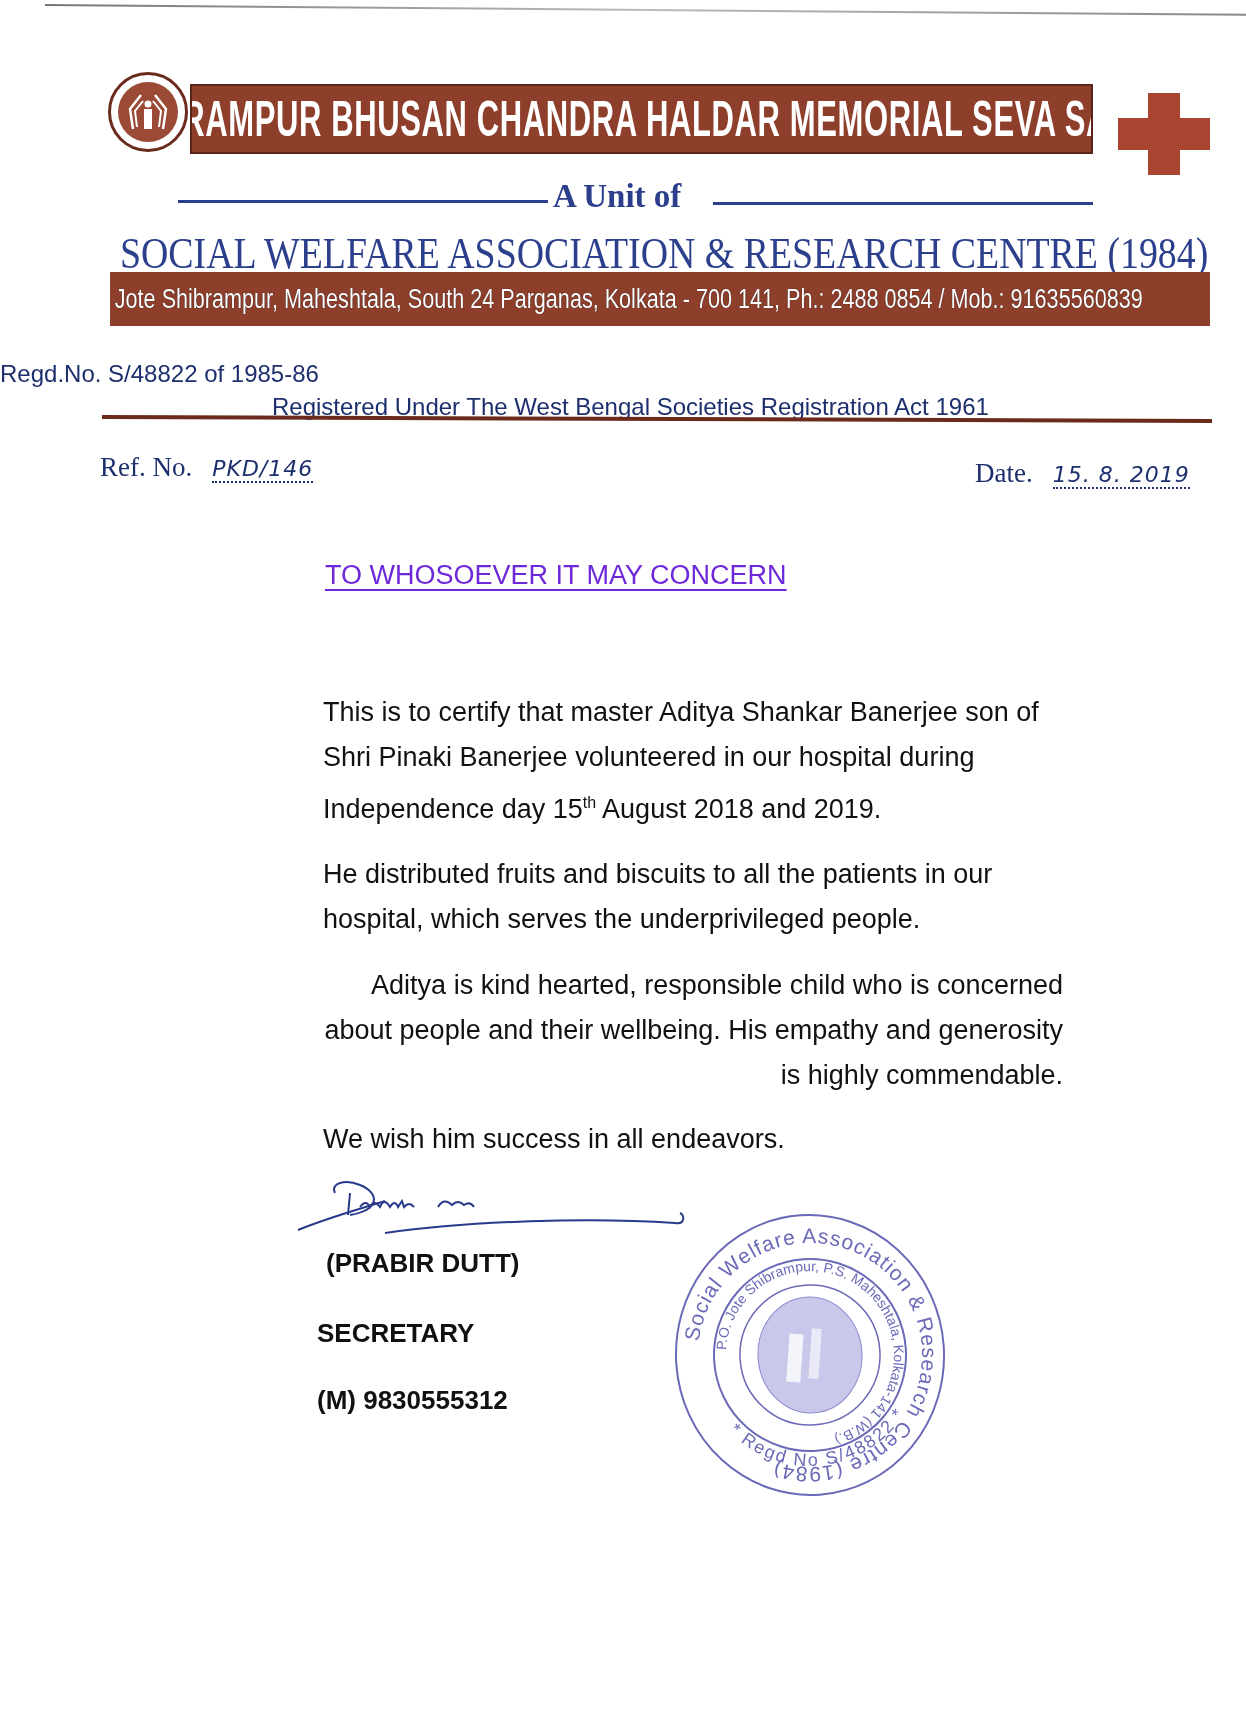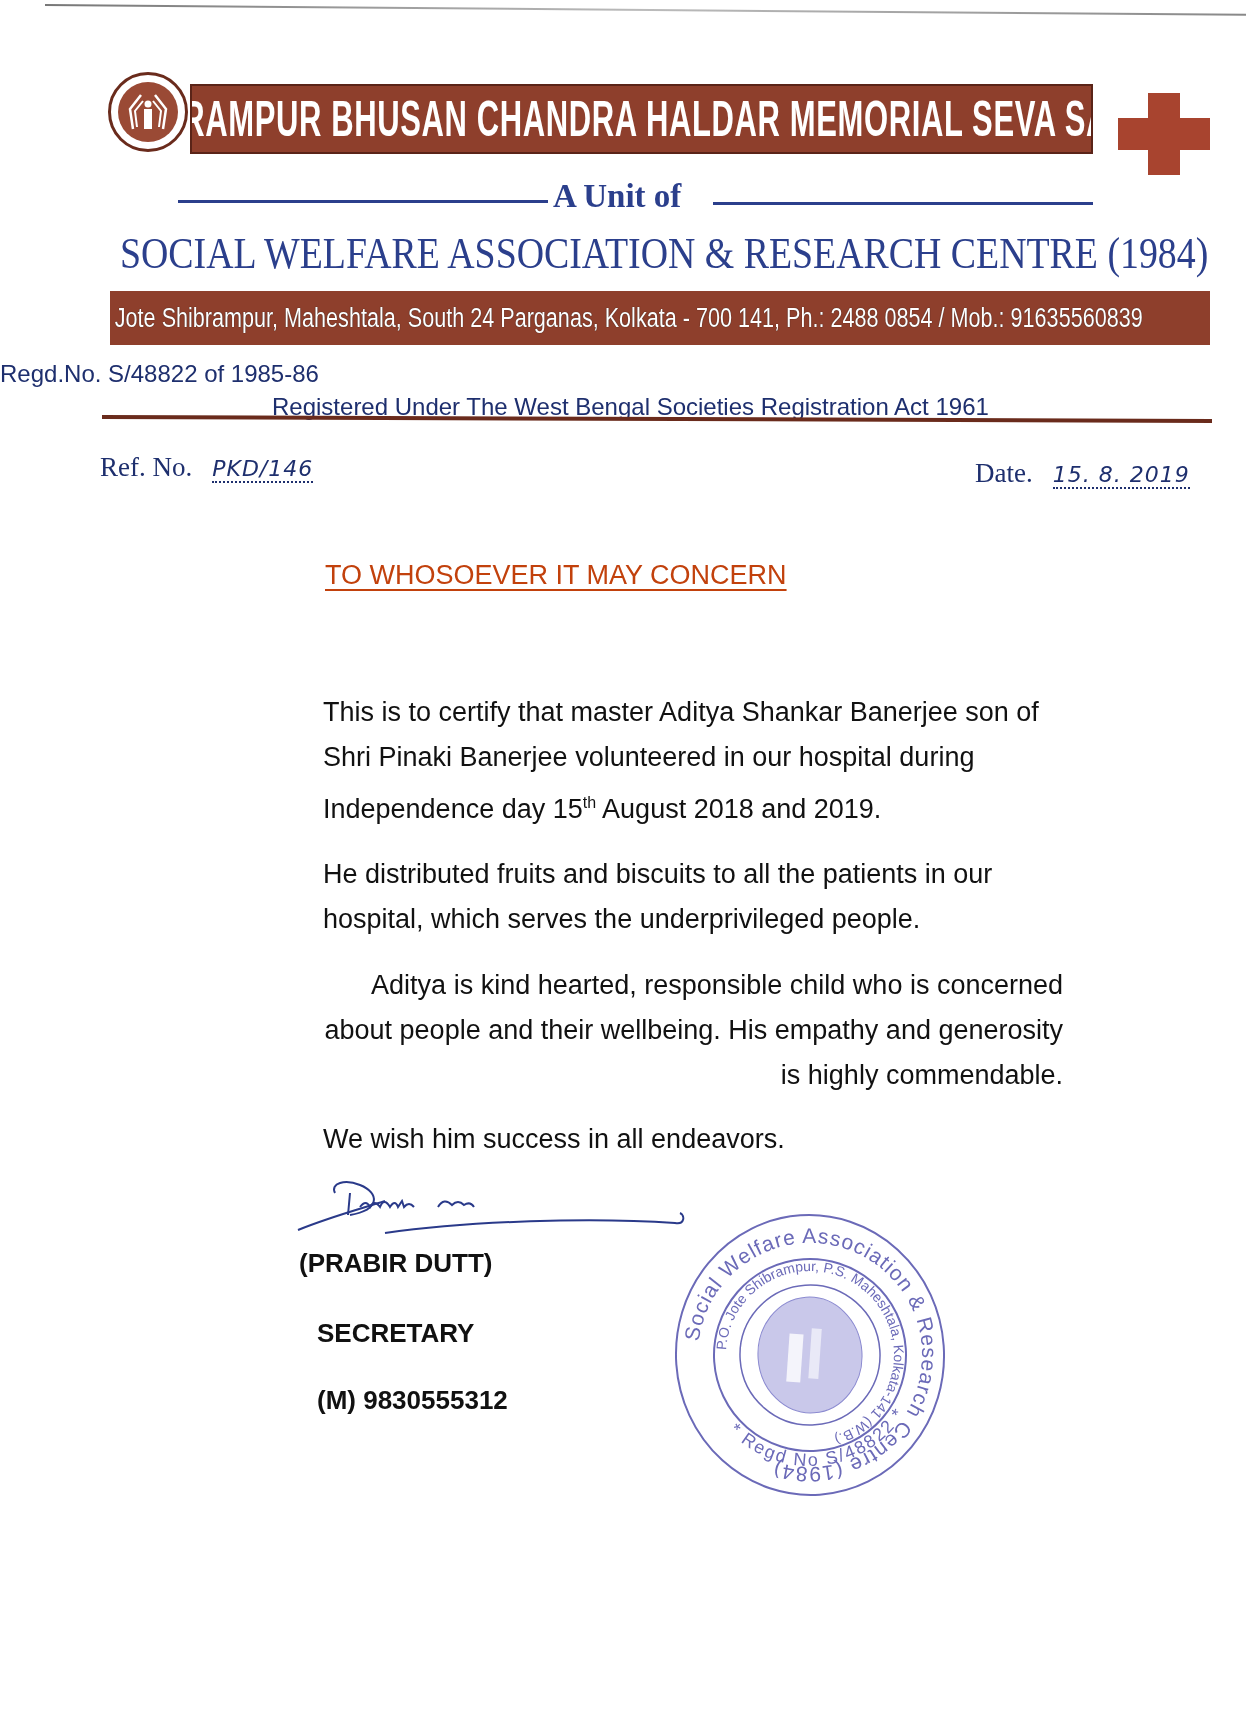--- a/index.html
+++ b/index.html
@@ -20,41 +20,41 @@
   .cross { left: 1118px; top: 93px; width: 92px; height: 82px; }
   .cross .v { position:absolute; left: 30px; top: 0; width: 32px; height: 82px; background:#a8442f; }
   .cross .h { position:absolute; left: 0; top: 25px; width: 92px; height: 32px; background:#a8442f; }
 
   
   .unit-line { height: 3px; background: #2b3f8c; }
   .unit-text { left: 553px; top: 178px; font-family: "Liberation Serif", serif; font-weight: 700; color: #2b3f8c; font-size: 33px; }
 
   .org-name { left: 120px; top: 228px; width: 1050px; font-family: "Liberation Serif", serif; color: #2b3f8c; font-size: 44px; white-space: nowrap; transform: scaleX(0.86); transform-origin: left center; }
 
-  .address { left: 110px; top: 291px; width: 1100px; height: 54px; background: #8e3f2c; display:flex; align-items:center; overflow:hidden; }
+  .address { left: 110px; top: 272px; width: 1100px; height: 54px; background: #8e3f2c; display:flex; align-items:center; overflow:hidden; }
   .address-text { color:#fff; font-size: 27px; white-space: nowrap; transform: scaleX(0.8); transform-origin: left center; padding-left: 6px; text-shadow: 0 0 1px #000; }
 
   .regd { left: 0; width: 1246px; text-align:left; top: 360px; font-size: 24px; color:#1e2f6e; }
   .regact { left: 272px; top: 393px; font-size: 24px; color:#1e2f6e; }
   .divider { left: 102px; top: 417px; width: 1110px; height: 4px; background: #6a2b1c; transform: rotate(0.2deg); }
 
   .ref { left: 100px; top: 452px; font-family: "Liberation Serif", serif; font-size: 27px; color:#1e2f6e; }
   .date { left: 975px; top: 458px; font-family: "Liberation Serif", serif; font-size: 27px; color:#1e2f6e;text-align:center; }
   .hand { font-family: "DejaVu Sans", sans-serif; font-size: 22px; border-bottom: 2px dotted #1e2f6e; font-style: italic; letter-spacing: 1px; margin-left: 20px; }
 
-  .heading { left: 325px; top: 560px; font-family: "Liberation Sans", sans-serif; font-size: 27px; color:#c2410c; text-decoration: underline; text-decoration-thickness: 2px; text-underline-offset: 5px; }
+  .heading { left: 325px; top: 560px; font-family: "Liberation Sans", sans-serif; font-size: 27px; color:#6d28d9; text-decoration: underline; text-decoration-thickness: 2px; text-underline-offset: 5px; }
 
   .body-text { left: 323px; font-size: 27px; color:#111; line-height: 45px; width: 800px; }
   .body-text b { font-weight: 400; }
   .p1 { top: 690px; }
   .p2 { top: 852px; }
   .p3 { top: 963px; text-align: right; }
   .p4 { top: 1117px; }
 
-  .sig-name { left: 299px; top: 1248px; font-size: 26px; font-weight: 700; color:#111; }
+  .sig-name { left: 326px; top: 1248px; font-size: 26px; font-weight: 700; color:#111; }
   .sig-title { left: 317px; top: 1318px; font-size: 26px; font-weight: 700; color:#111; }
   .sig-phone { left: 317px; top: 1385px; font-size: 26px; font-weight: 700; color:#111; }
   .signature { left: 290px; top: 1175px; width: 400px; height: 80px; }
   .stamp { left: 660px; top: 1205px; width: 300px; height: 300px; }
 </style>
 </head>
 <body>
 
 <div class="abs scan-edge"></div>
 

